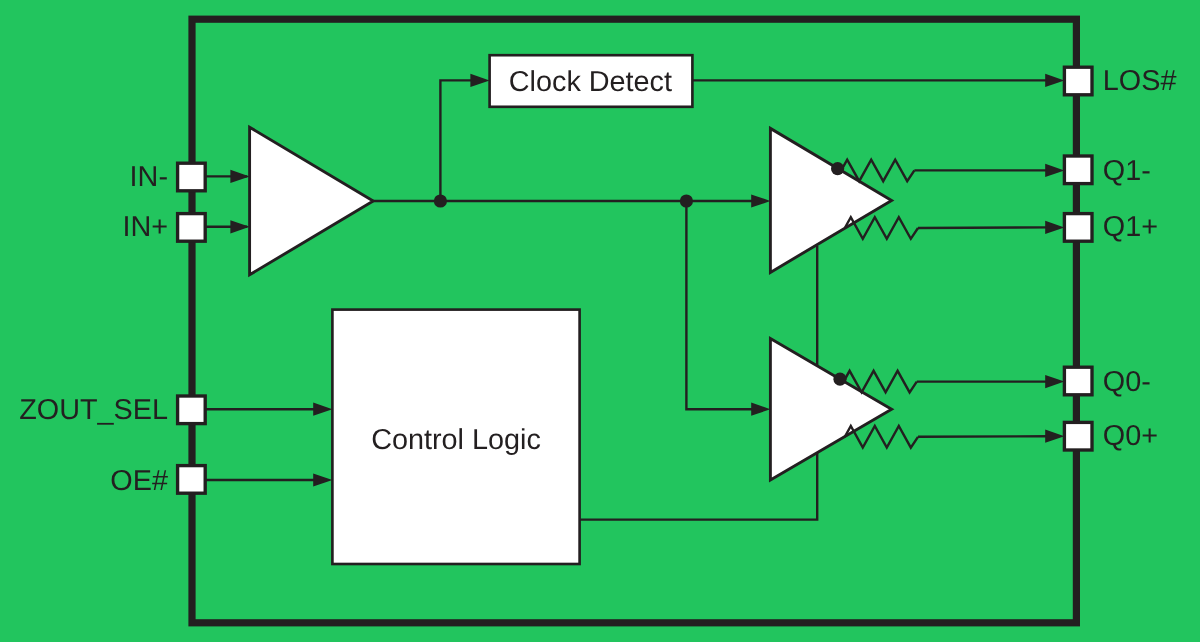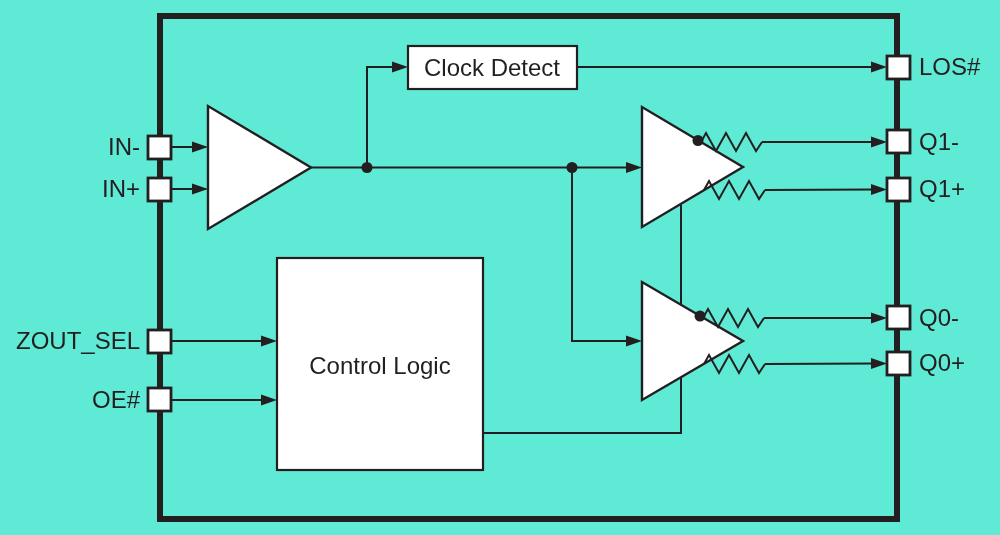--- a/index.html
+++ b/index.html
@@ -4,21 +4,21 @@
 <style>
   html, body {
     margin: 0;
     padding: 0;
     background: #ffffff;
   }
   .canvas {
     position: relative;
     width: 1000px;
     height: 535px;
-    background: #5eead4;
+    background: #22c55e;
     font-family: "Liberation Sans", sans-serif;
   }
   svg { display: block; }
   .wire {
     stroke: #231f20;
     stroke-width: 2;
     fill: none;
   }
   .chip-border {
     stroke: #231f20;

